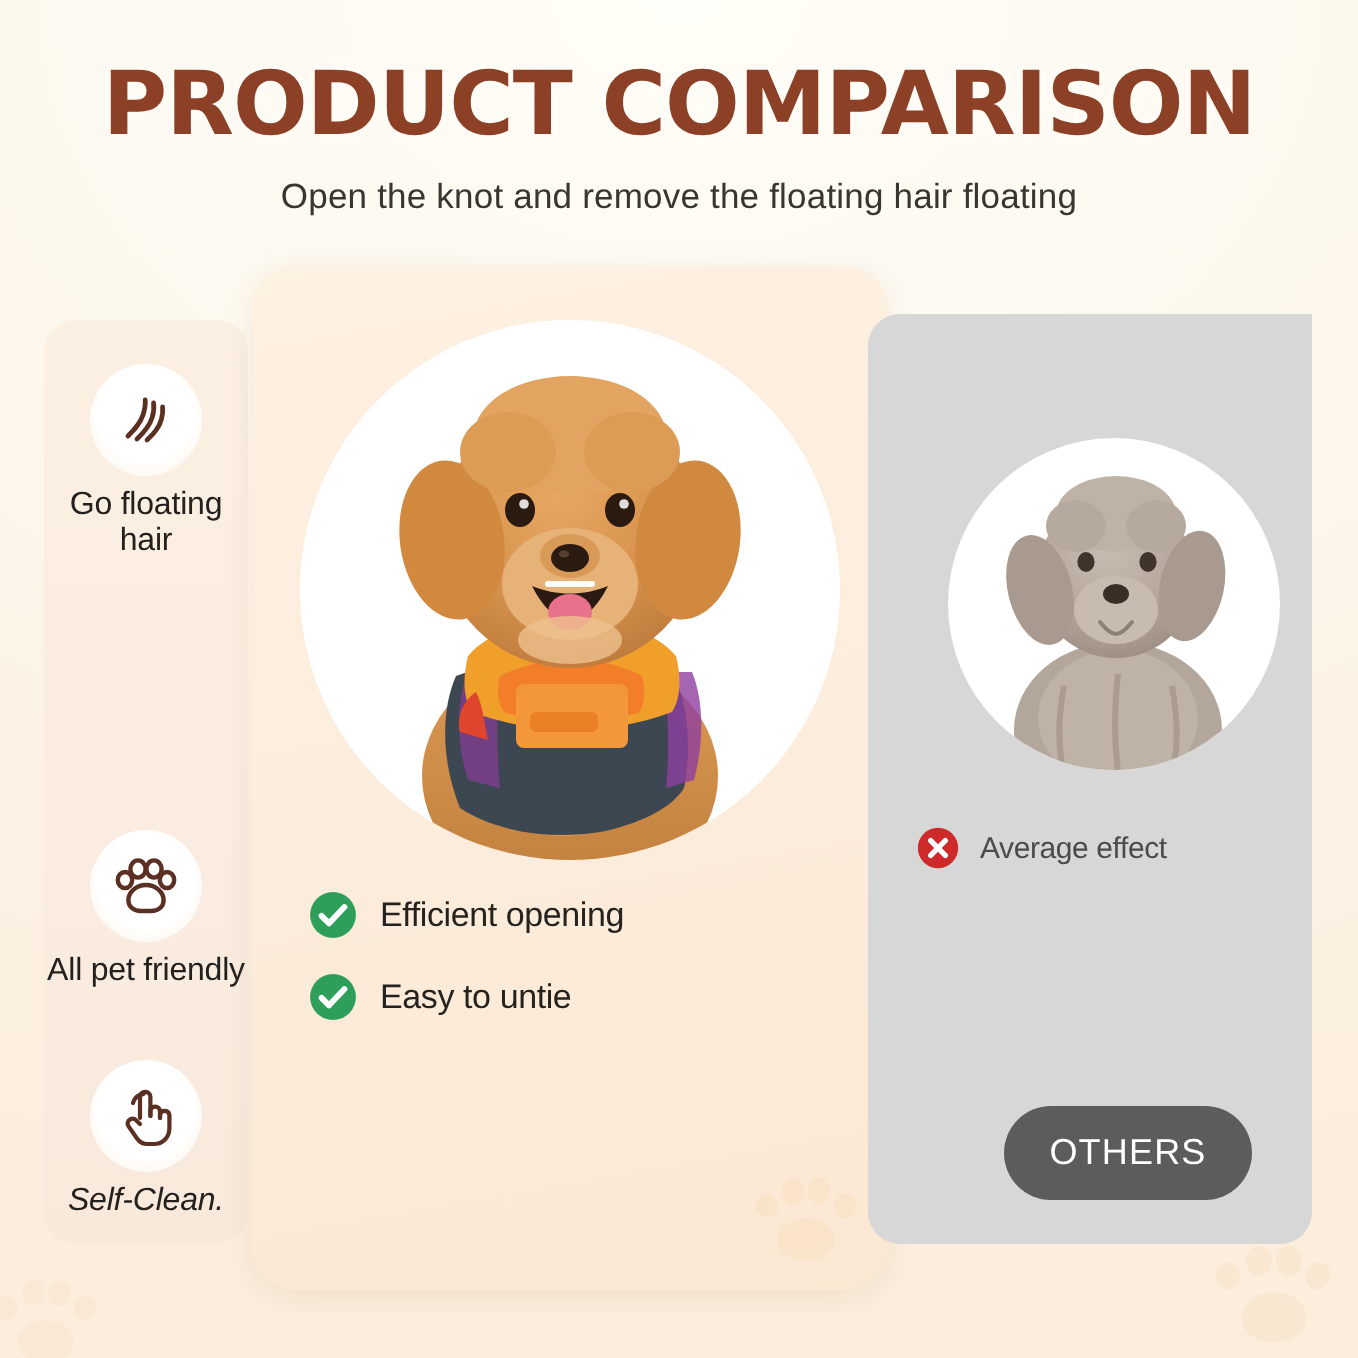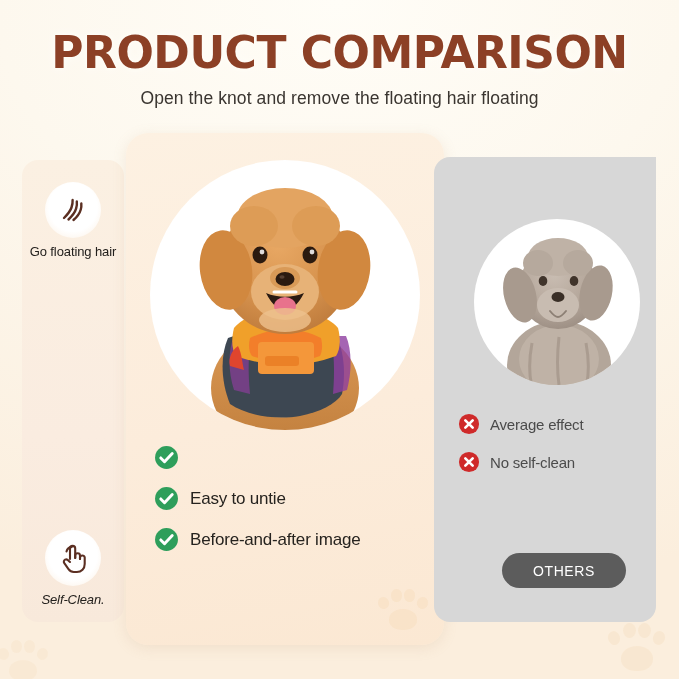--- a/index.html
+++ b/index.html
@@ -51,21 +51,21 @@
     border-radius:16px;
   }
   .feature{ position:absolute; left:0; width:102px; text-align:center; }
   .fbadge{
     width:56px; height:56px; margin:0 auto;
     border-radius:50%;
     background:radial-gradient(circle at 50% 45%, #ffffff 58%, #fdf6ee 80%, rgba(253,246,238,0) 100%);
     display:flex; align-items:center; justify-content:center;
   }
   .flabel{
-    margin-top:6px; font-size:13px; color:#23201d; letter-spacing:-.1px;text-align:center;
+    margin-top:6px; font-size:16px; color:#23201d; letter-spacing:-.1px;text-align:center;
   }
 
   
   .ours{
     position:absolute; left:126px; top:133px; width:318px; height:512px;
     background:linear-gradient(170deg,#fdf1e2 0%,#fcecdb 55%,#fbe8d3 100%);
     border-radius:22px;
     box-shadow:0 3px 14px rgba(186,148,110,.16);
     overflow:hidden;
   }
@@ -100,23 +100,23 @@
     position:absolute; left:434px; top:157px; width:222px; height:465px;
     background:#d7d7d7;
     border-radius:16px 0 16px 16px;
     overflow:hidden;
   }
   .others .rows{ left:24px; top:256px; width:196px; }
   .others .row{ margin-bottom:16px; }
   .others .row .txt{ font-size:15px; color:#4b4b4b;text-align:right; }
   .others .ico{ width:22px; height:22px; margin-right:10px; }
   .pill.others-pill{
-    left:68px; top:396px; width:124px; height:35px;
+    left:68px; top:396px; width:124px; height:47px;
     background:#5c5c5c;
-    color:#ffffff; font-size:14px; letter-spacing:.6px;
+    color:#ffffff; font-size:18px; letter-spacing:.6px;
   }
 
   
   svg{ display:block; }
 </style>
 </head>
 <body>
 
 <div id="stage">
 
@@ -153,20 +153,34 @@
             <path d="M8 25c3-3 6-6 7.5-10.5C16.6 11 16.8 9.3 16.6 7"></path>
             <path d="M12.5 26.5c3.2-3 6.2-6.2 7.6-10.8.9-3 1-5 .7-7.2"></path>
             <path d="M17.5 27c3.2-2.8 6-6 7.2-10.3.7-2.5.8-4.3.6-6.2"></path>
           </g>
         </svg>
       </div>
       <div class="flabel">Go floating hair</div>
     </div>
 
 
+    <div class="feature" style="top:255px;">
+      <div class="fbadge">
+        <svg width="34" height="32" viewBox="0 0 34 32">
+          <g fill="none" stroke="#5b2f22" stroke-width="2.2">
+            <ellipse cx="6.5" cy="13" rx="3.6" ry="4"></ellipse>
+            <ellipse cx="13" cy="7.5" rx="3.8" ry="4.3"></ellipse>
+            <ellipse cx="21" cy="7.5" rx="3.8" ry="4.3"></ellipse>
+            <ellipse cx="27.5" cy="13" rx="3.6" ry="4"></ellipse>
+            <path d="M17 15.5c5 0 8.8 3.6 8.8 7.6 0 3.4-2.8 5.4-6.2 5.4h-5.2c-3.4 0-6.2-2-6.2-5.4 0-4 3.8-7.6 8.8-7.6z"></path>
+          </g>
+        </svg>
+      </div>
+      <div class="flabel">All pet friendly</div>
+    </div>
 
     <div class="feature" style="top:370px;font-style:italic;">
       <div class="fbadge">
         <svg width="32" height="34" viewBox="0 0 32 34">
           <g fill="none" stroke="#5b2f22" stroke-width="2.1" stroke-linecap="round" stroke-linejoin="round">
             <path d="M13 18V7.5a2.6 2.6 0 0 1 5.2 0V17"></path>
             <path d="M18.2 17v-2.3a2.4 2.4 0 0 1 4.8 0V18"></path>
             <path d="M23 18v-1.6a2.4 2.4 0 0 1 4.7 0V23c0 4.6-3.2 8-7.8 8h-3.1c-2.4 0-4-1-5.3-2.8l-4.2-6c-.9-1.3-.5-2.8.8-3.5 1.1-.6 2.4-.3 3.2.7L13 21"></path>
             <path d="M9.5 10.5c.6-2.4 2.6-4.2 5.3-4.6"></path>
           </g>
@@ -237,34 +251,28 @@
         <ellipse cx="135" cy="160" rx="26" ry="12" fill="#edc18d" opacity=".8"></ellipse>
       </svg>
     </div>
 
     <div class="rows">
       <div class="row">
         <svg class="ico" viewBox="0 0 24 24">
           <circle cx="12" cy="12" r="11" fill="#2e9e5b"></circle>
           <path d="M6.5 12.4l3.6 3.6 7.4-7.8" fill="none" stroke="#fff" stroke-width="2.8" stroke-linecap="round" stroke-linejoin="round"></path>
         </svg>
+        <span class="txt">Efficient opening</span>
       </div>
       <div class="row">
         <svg class="ico" viewBox="0 0 24 24">
           <circle cx="12" cy="12" r="11" fill="#2e9e5b"></circle>
           <path d="M6.5 12.4l3.6 3.6 7.4-7.8" fill="none" stroke="#fff" stroke-width="2.8" stroke-linecap="round" stroke-linejoin="round"></path>
         </svg>
         <span class="txt">Easy to untie</span>
-      </div>
-      <div class="row">
-        <svg class="ico" viewBox="0 0 24 24">
-          <circle cx="12" cy="12" r="11" fill="#2e9e5b"></circle>
-          <path d="M6.5 12.4l3.6 3.6 7.4-7.8" fill="none" stroke="#fff" stroke-width="2.8" stroke-linecap="round" stroke-linejoin="round"></path>
-        </svg>
-        <span class="txt">Before-and-after image</span>
       </div>
     </div>
 
     <div class="bg-paw ours-inner-paw">
       <div class="paw">
           <i class="t1"></i>
           <i class="t2"></i>
           <i class="t3"></i>
           <i class="t4"></i>
           <i class="pad"></i>
@@ -309,25 +317,18 @@
     </div>
 
     <div class="rows">
       <div class="row">
         <svg class="ico" viewBox="0 0 24 24">
           <circle cx="12" cy="12" r="11" fill="#cf2a2a"></circle>
           <path d="M8 8l8 8M16 8l-8 8" fill="none" stroke="#fff" stroke-width="2.9" stroke-linecap="round"></path>
         </svg>
         <span class="txt">Average effect</span>
       </div>
-      <div class="row">
-        <svg class="ico" viewBox="0 0 24 24">
-          <circle cx="12" cy="12" r="11" fill="#cf2a2a"></circle>
-          <path d="M8 8l8 8M16 8l-8 8" fill="none" stroke="#fff" stroke-width="2.9" stroke-linecap="round"></path>
-        </svg>
-        <span class="txt">No self-clean</span>
-      </div>
     </div>
 
     <div class="pill others-pill">OTHERS</div>
   </div>
 
 </div>
 
 </body></html>

